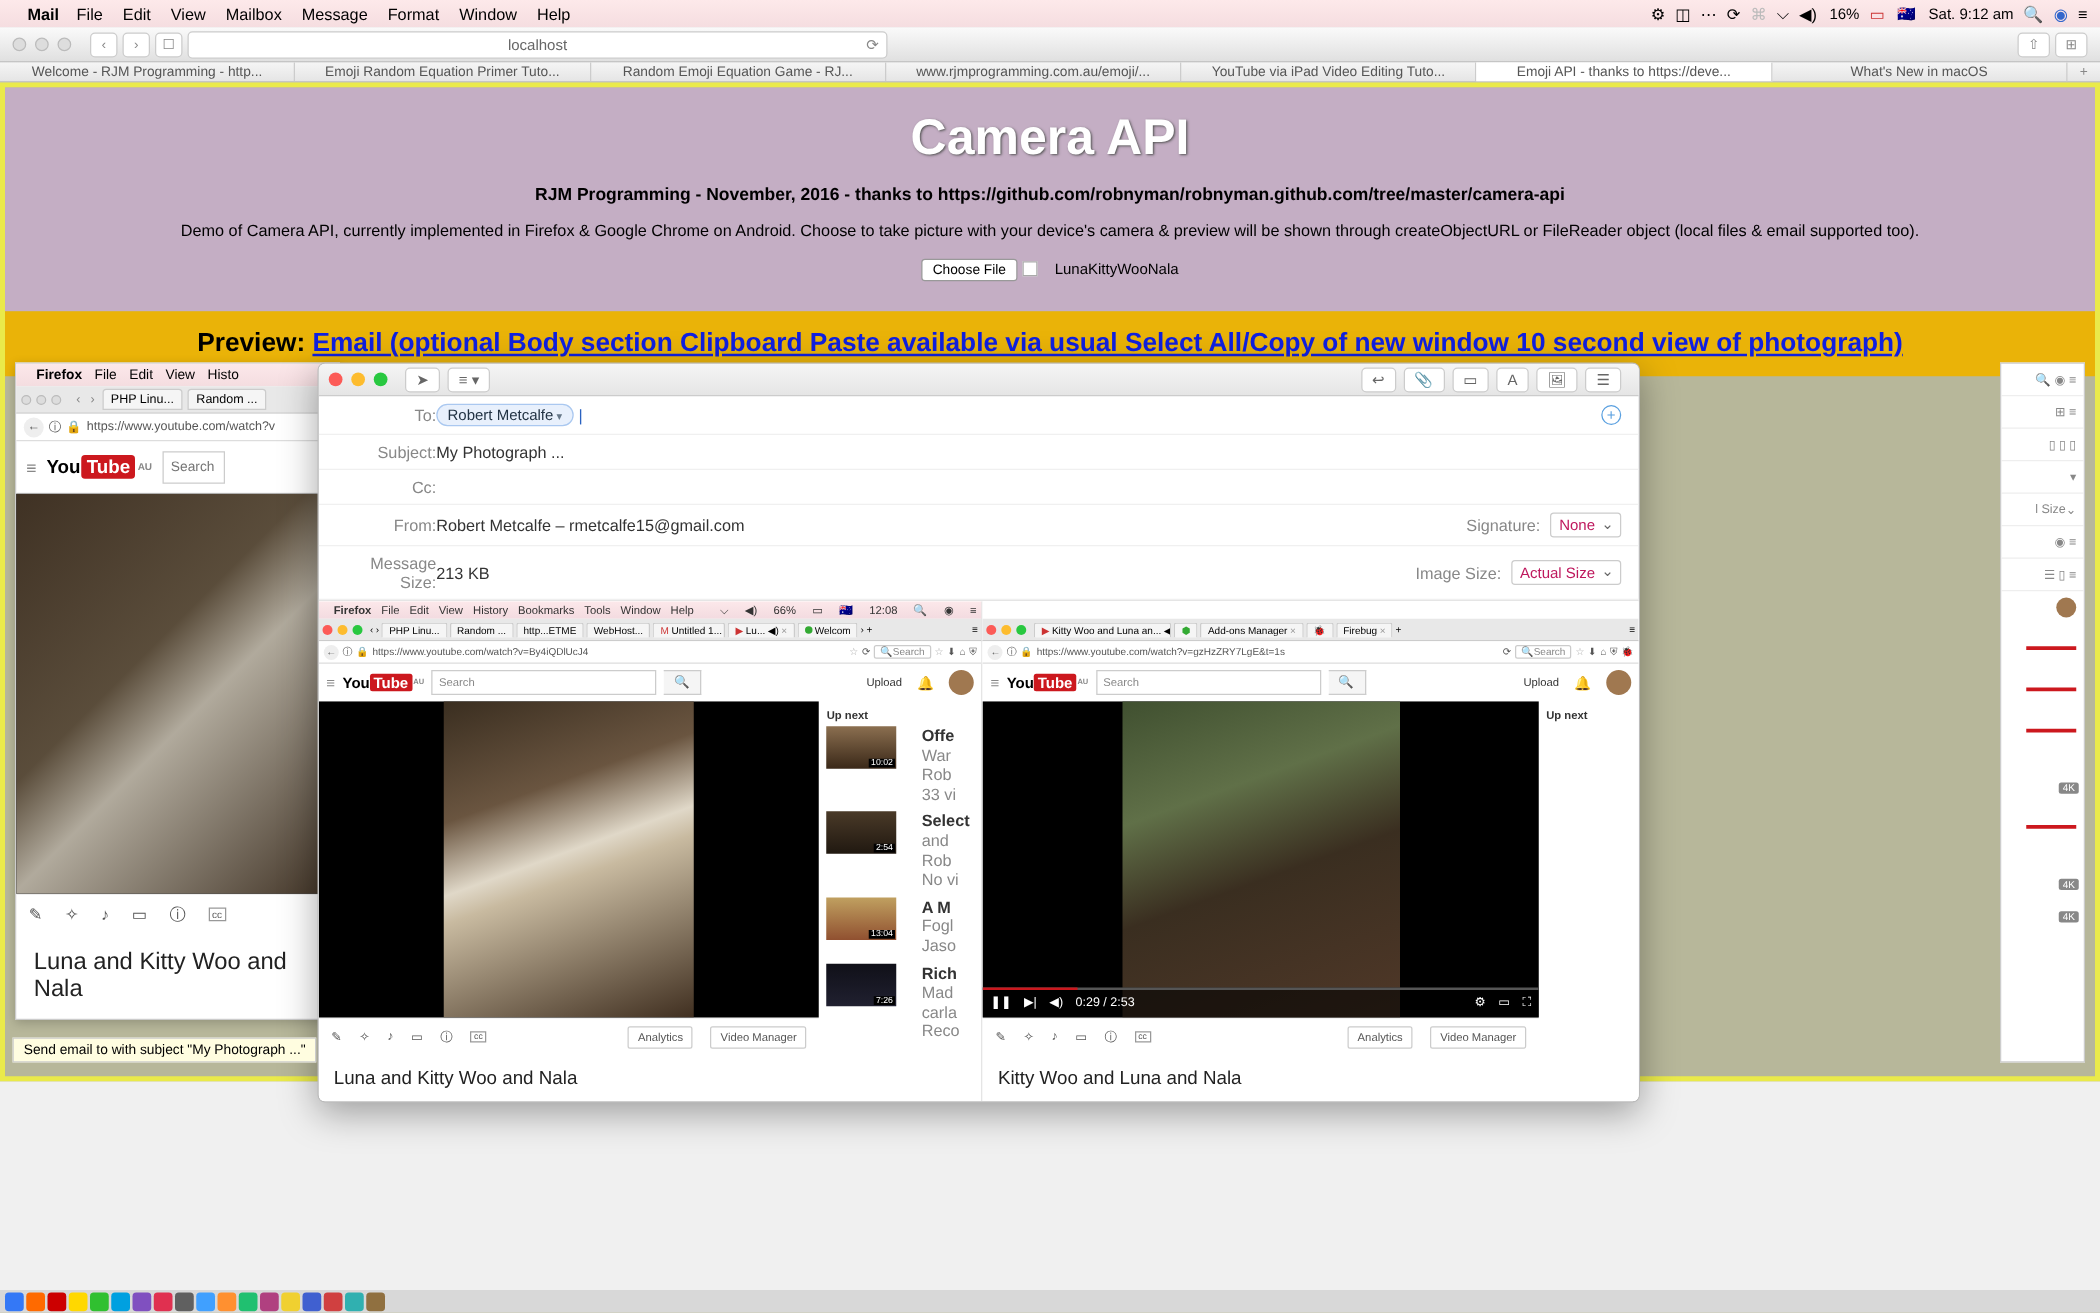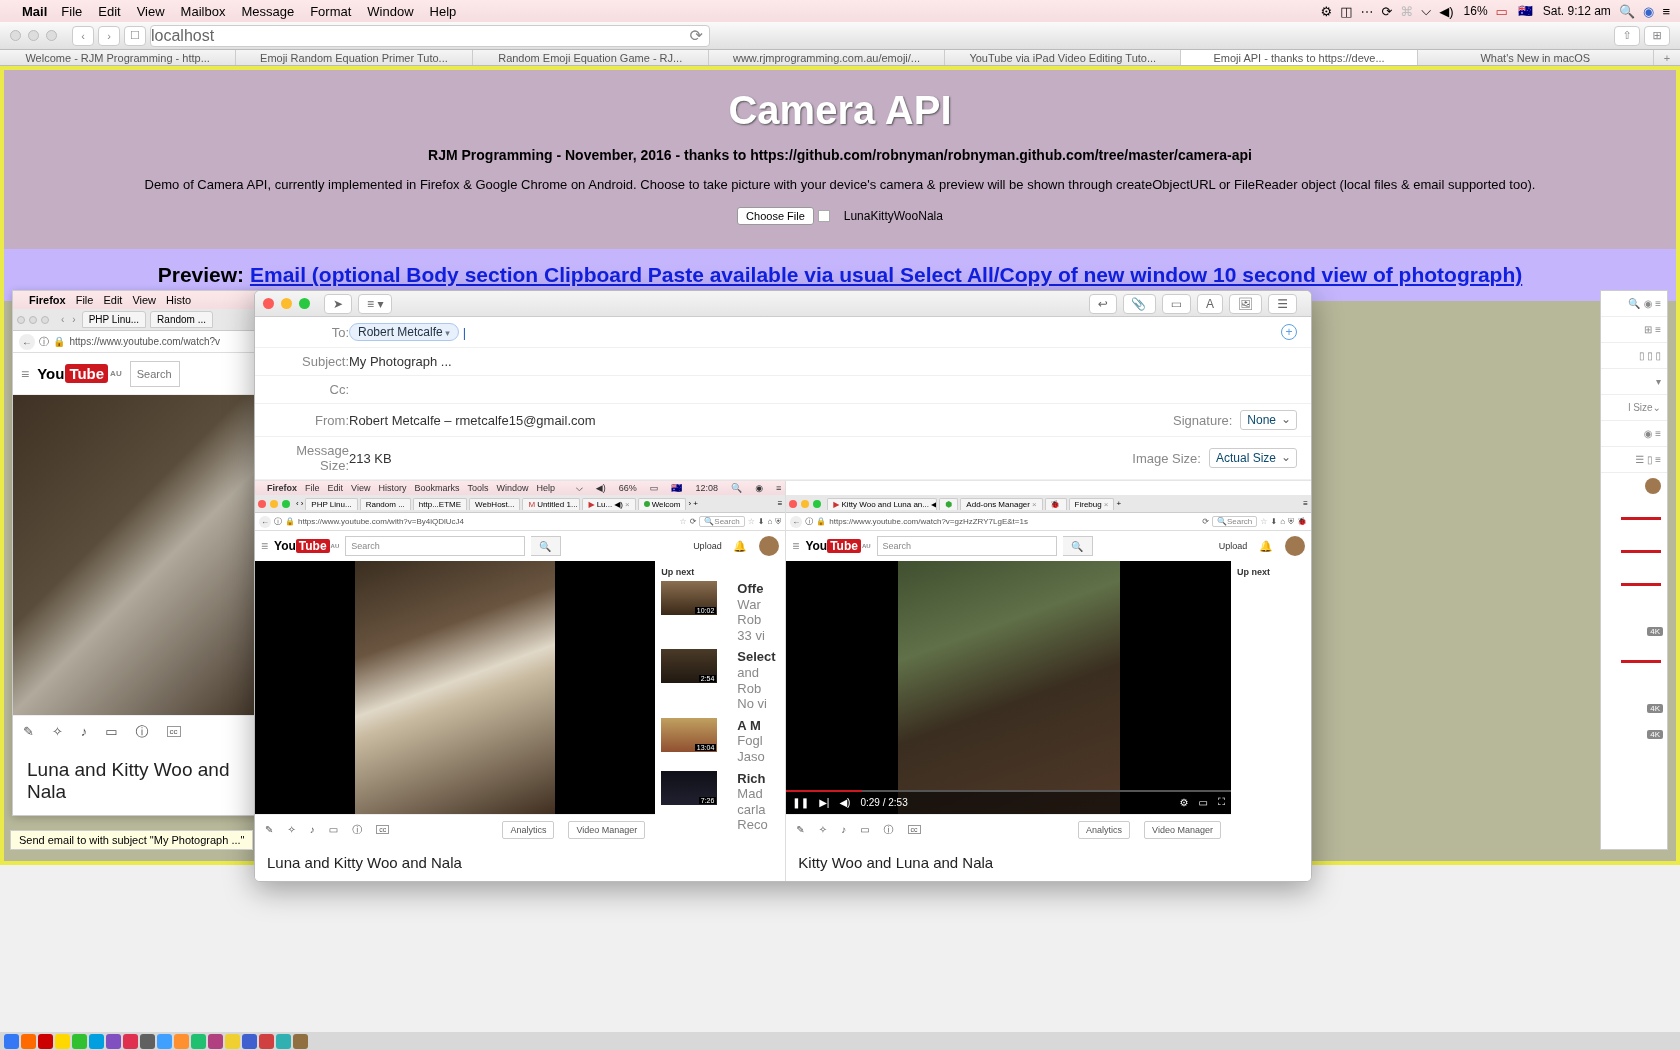--- a/index.html
+++ b/index.html
@@ -13,40 +13,40 @@
 .menubar .spacer { flex: 1; }
 .menubar .right-item { margin-left: 10px; font-size: 12px; }
 .menubar .status-icon { margin-left: 8px; font-size: 13px; }
 
 
 .safari-window { position: absolute; top: 22px; left: 0; right: 0; background: #e8e8e8; }
 .safari-toolbar { height: 28px; background: linear-gradient(#fafafa, #e0e0e0); border-bottom: 1px solid #bbb; display: flex; align-items: center; padding: 0 10px; }
 .traffic-lights { display: flex; gap: 7px; margin-right: 15px; }
 .tl { width: 11px; height: 11px; border-radius: 50%; background: #ddd; border: 0.5px solid #bbb; }
 .safari-toolbar .nav-btn { width: 22px; height: 20px; border: 1px solid #ccc; border-radius: 4px; background: #fff; margin-right: 4px; display: flex; align-items: center; justify-content: center; font-size: 11px; color: #888; }
-.safari-toolbar .url-bar { flex: 1; max-width: 560px; margin: 0 auto; height: 22px; background: #fff; border: 1px solid #ccc; border-radius: 4px; display: flex; align-items: center; font-size: 16px; color: #666; position: relative; }
+.safari-toolbar .url-bar { flex: 1; max-width: 560px; margin: 0 auto; height: 22px; background: #fff; border: 1px solid #ccc; border-radius: 4px; display: flex; align-items: center; justify-content: center; font-size: 12px; color: #666; position: relative; }
 .safari-toolbar .url-bar .reload { position: absolute; right: 6px; color: #888; }
 .safari-toolbar .rbtn { width: 26px; height: 20px; border: 1px solid #ccc; border-radius: 4px; background: #fff; margin-left: 4px; display: flex; align-items: center; justify-content: center; font-size: 11px; color: #888; }
 
 .safari-tabs { height: 16px; background: linear-gradient(#f5f5f5, #e5e5e5); display: flex; border-bottom: 1px solid #bbb; font-size: 11px; }
 .safari-tab { flex: 1; border-right: 1px solid #ccc; display: flex; align-items: center; justify-content: center; color: #555; padding: 0 8px; white-space: nowrap; overflow: hidden; text-overflow: ellipsis; }
 .safari-tab.active { background: #fff; }
 .safari-tab-plus { width: 26px; display: flex; align-items: center; justify-content: center; color: #888; }
 
 
 .page { background: #b7b79a; border: 4px solid #eaea4a; padding: 0; }
 .page-header { background: #c4aec4; padding: 18px 0 10px; text-align: center; }
 .page-title { font-size: 40px; color: #fff; font-weight: bold; text-shadow: 1px 1px 2px #555; }
 .page-sub { font-size: 14px; font-weight: bold; color: #000; margin-top: 14px; }
 .page-desc { font-size: 13px; color: #000; margin: 14px 30px; text-align: center; }
 .file-row { text-align: center; margin: 8px 0 14px; }
 .file-btn { font-size: 11px; background: #fff; border: 1px solid #999; border-radius: 3px; padding: 2px 8px; }
 .file-name { font-size: 12px; margin-left: 6px; }
 .file-icon { display: inline-block; width: 12px; height: 12px; background: #fff; border: 1px solid #aaa; vertical-align: middle; margin-right: 3px; }
-.preview-row { background: #c4b5fd; padding: 14px 15px; text-align: center; font-size: 21px; font-weight: bold; }
+.preview-row { background: #eab308; padding: 14px 15px; text-align: center; font-size: 21px; font-weight: bold; }
 .preview-label { color: #000; }
 .preview-link { color: #1020e0; text-decoration: underline; }
 
 
 .firefox-bg { position: absolute; top: 290px; left: 12px; width: 260px; background: #fff; border: 1px solid #ccc; box-shadow: 0 2px 8px rgba(0,0,0,0.2); }
 .firefox-bg .ff-menubar { height: 18px; background: linear-gradient(#fce8ea,#f4dde0); font-size: 11px; display: flex; align-items: center; padding: 0 6px; gap: 10px; }
 .firefox-bg .ff-menubar .ff-apple { font-size: 12px; }
 .firefox-bg .ff-menubar .ff-app { font-weight: bold; }
 .firefox-bg .ff-tabs { height: 22px; background: #e8e8e8; border-bottom: 1px solid #ccc; display: flex; align-items: center; font-size: 10px; padding: 0 4px; gap: 4px; }
 .firefox-bg .ff-tab { background: #f5f5f5; border: 1px solid #ccc; border-radius: 3px 3px 0 0; padding: 2px 6px; white-space: nowrap; overflow: hidden; max-width: 70px; text-overflow: ellipsis; }
@@ -76,21 +76,21 @@
 .mail-toolbar .tbtn { height: 20px; border: 1px solid #ccc; border-radius: 4px; background: #fff; margin-right: 6px; padding: 0 8px; display: flex; align-items: center; font-size: 12px; color: #666; }
 .mail-toolbar .tspacer { flex: 1; }
 
 .mail-fields { border-bottom: 1px solid #e5e5e5; }
 .mail-field { display: flex; align-items: center; padding: 6px 14px; border-bottom: 1px solid #f0f0f0; font-size: 13px; color: #888; }
 .mail-field .label { width: 80px; text-align: right; }
 .mail-field .value { color: #333; }
 .mail-field .token { background: #e8f0fc; border: 1px solid #aac8f0; border-radius: 10px; padding: 1px 8px; color: #234; font-size: 12px; }
 .mail-field .token::after { content: " ▾"; font-size: 9px; color: #678; }
 .mail-field .right { margin-left: auto; display: flex; align-items: center; gap: 8px; }
-.mail-field select, .mail-field .select-box { border: 1px solid #ccc; border-radius: 3px; font-size: 12px; padding: 2px 20px 2px 6px; background: #fff; color: #0c4a6e; position: relative; }
+.mail-field select, .mail-field .select-box { border: 1px solid #ccc; border-radius: 3px; font-size: 12px; padding: 2px 20px 2px 6px; background: #fff; color: #be185d; position: relative; }
 .mail-field .select-box::after { content: "⌄"; position: absolute; right: 5px; top: 1px; color: #666; }
 .mail-field .plus-circle { width: 16px; height: 16px; border: 1px solid #5aa0e0; border-radius: 50%; color: #5aa0e0; display: flex; align-items: center; justify-content: center; font-size: 12px; }
 
 .mail-body { height: 400px; background: #fff; position: relative; overflow: hidden; }
 .embedded-shot { position: absolute; top: 0; left: 0; right: 0; height: 400px; display: flex; }
 .embedded-half { flex: 1; background: #fff; border-right: 1px solid #ddd; display: flex; flex-direction: column; }
 .embedded-half:last-child { border-right: none; }
 
 .emb-menubar { height: 14px; background: linear-gradient(#fce8ea,#f3dbe0); font-size: 9px; display: flex; align-items: center; padding: 0 4px; gap: 8px; color: #333; }
 .emb-menubar .apple2 { font-size: 10px; }
@@ -441,21 +441,21 @@
               <span>Welcom</span>
             </div>
           <span>›</span>
           <span>+</span>
           <span style="margin-left:auto">≡</span>
         </div>
         <div class="emb-url">
           <span class="back2">←</span>
           <span>ⓘ</span>
           <span class="lock2">🔒</span>
-          <span class="addr">https://www.youtube.com/with?v=By4iQDlUcJ4</span>
+          <span class="addr">https://www.youtube.com/watch?v=By4iQDlUcJ4</span>
           <span class="star">☆</span>
           <span>⟳</span>
           <span class="srch">🔍Search</span>
           <span class="star">☆</span>
           <span>⬇</span>
           <span>⌂</span>
           <span>⛨</span>
         </div>
         <div class="emb-yt-head">
           <span class="hb">≡</span>

